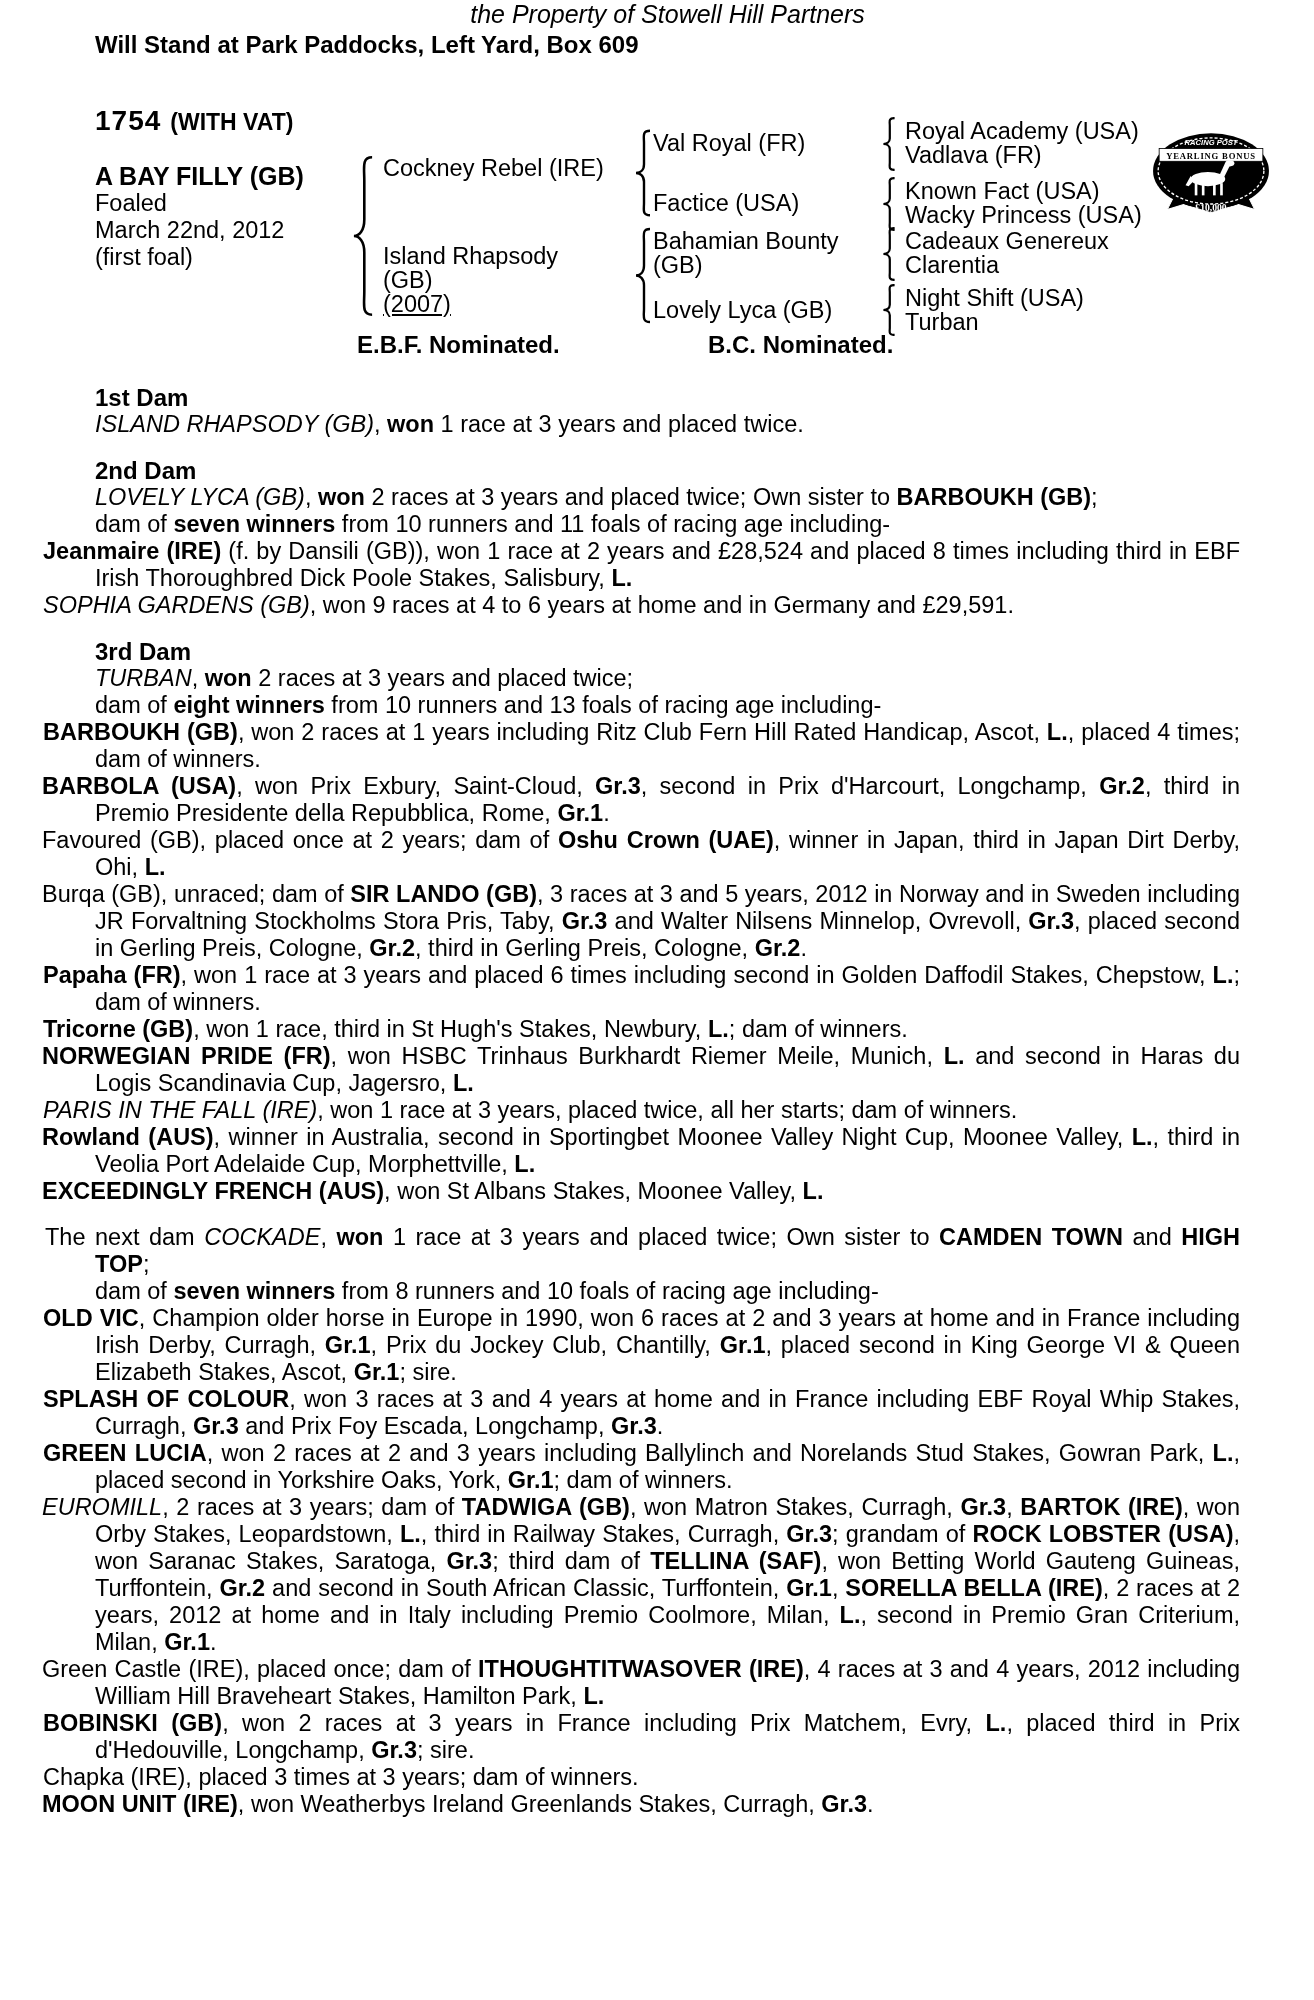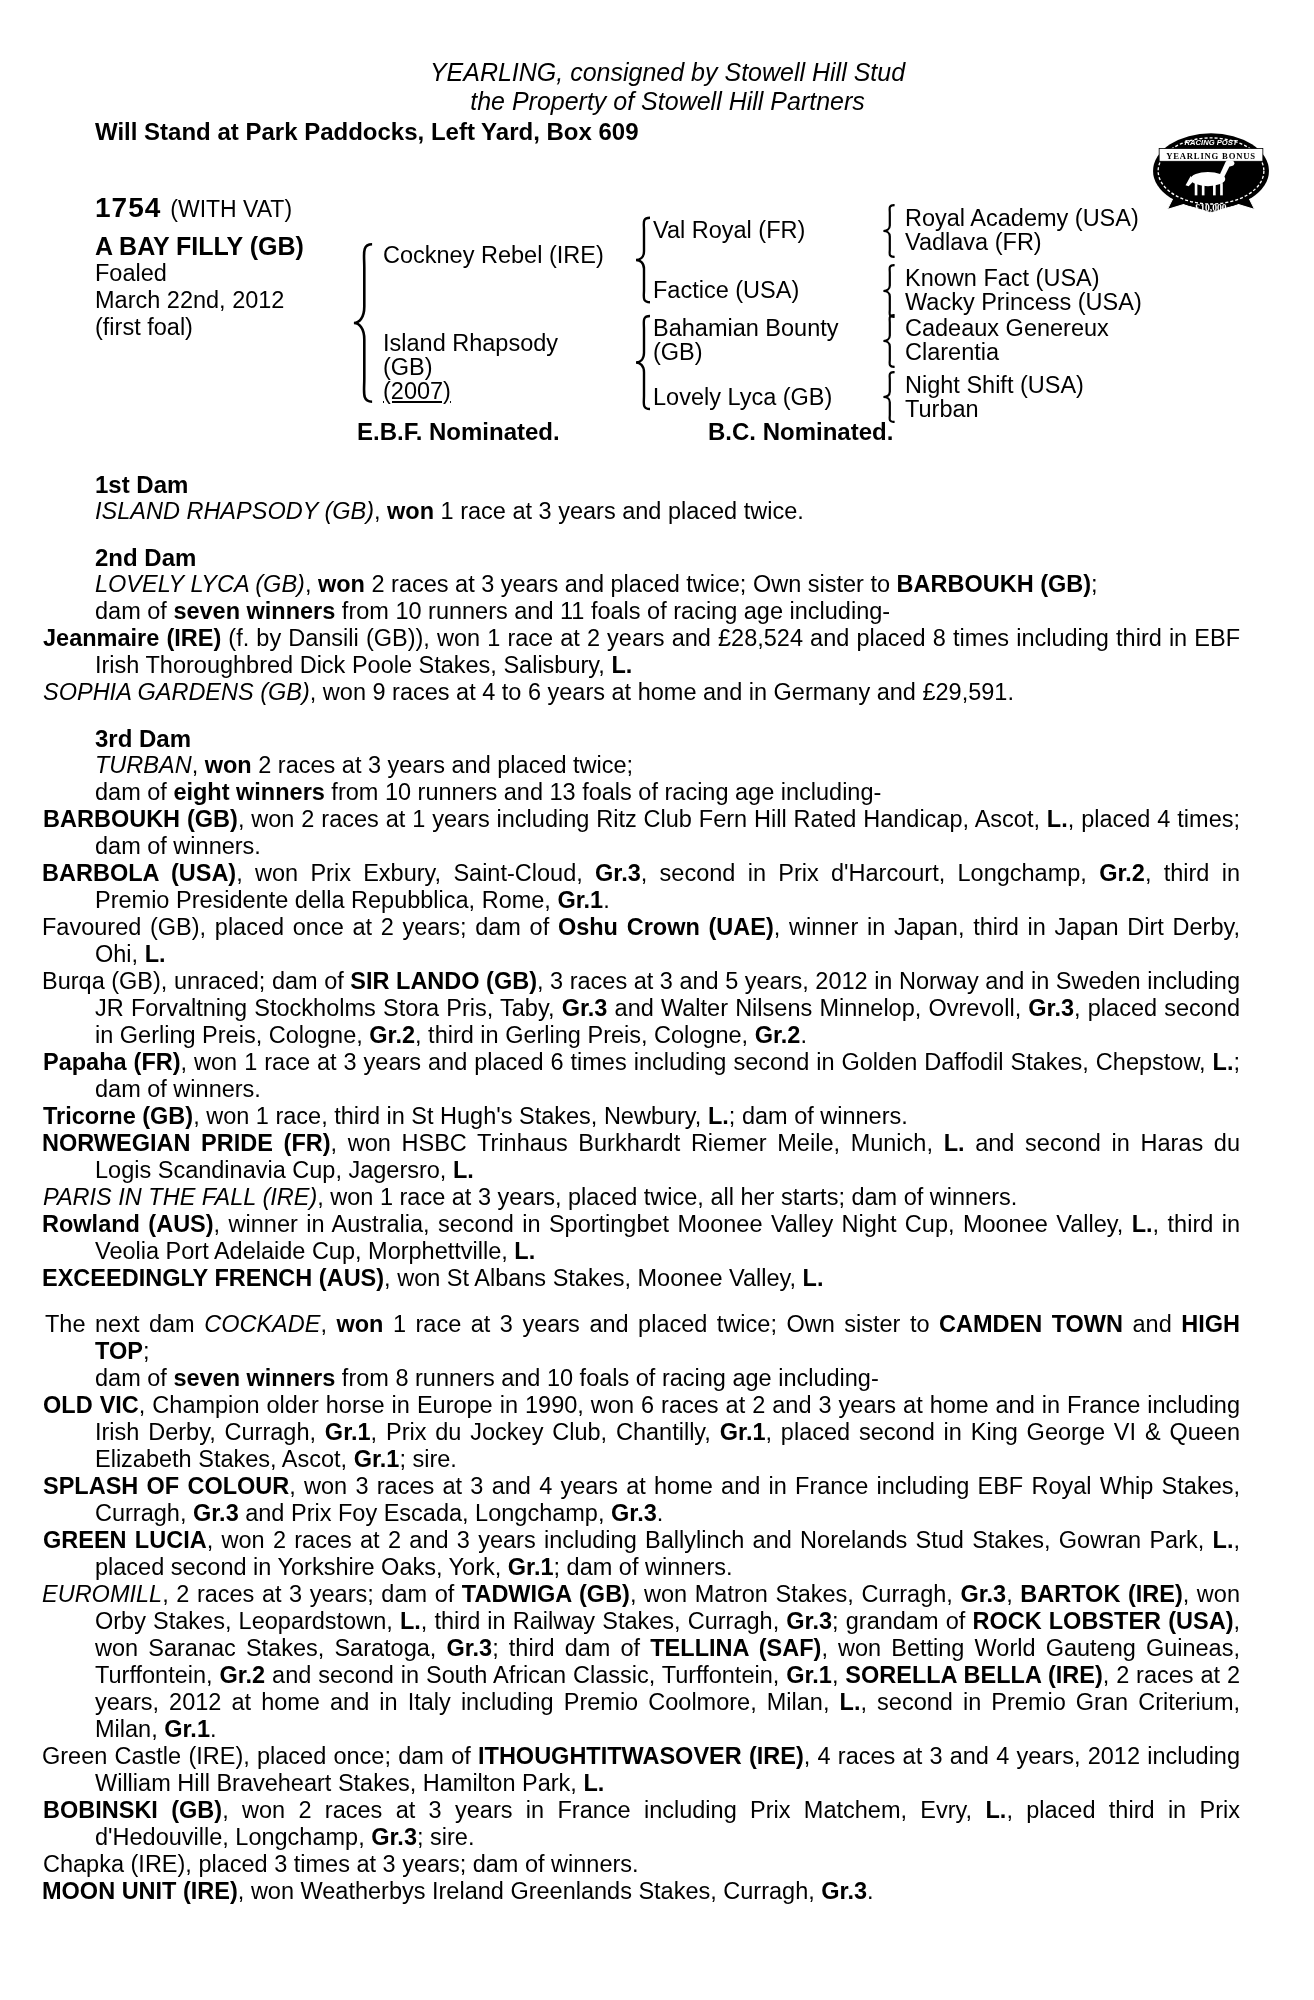--- a/index.html
+++ b/index.html
@@ -11,22 +11,22 @@
   .content{padding:0 74px 0 95px;}
   .hdr1,.hdr2{font-style:italic;font-size:25px;line-height:29px;text-align:center;}
   .hdr1{margin-top:58px;}
   .stand{font-weight:bold;font-size:24px;line-height:28px;margin-top:2px;}
   .badge{position:absolute;top:128px;left:1150px;width:122px;height:92px;}
   
   .ped{position:relative;height:302px;margin-top:14px;font-size:23.5px;}
   .ped .cell{position:absolute;line-height:24px;white-space:nowrap;}
   .lot{position:absolute;left:0;top:34px;line-height:27px;font-size:23.5px;}
   .lotnum{font-size:28px;font-weight:bold;letter-spacing:1px;}
-  .vat{font-size:23px;margin-left:9px;}
-  .lotdesc{font-weight:bold;font-size:25px;margin-top:9px;line-height:28px;}
+  .vat{font-size:23px;margin-left:9px;font-weight:bold;}
+  .lotdesc{font-weight:bold;font-size:25px;margin-top:26px;line-height:28px;}
   .brace{position:absolute;}
   .nom{position:absolute;font-weight:bold;font-size:24px;white-space:nowrap;}
   
   .body-text{font-size:23.5px;line-height:27px;text-align:justify;margin-top:9px;}
   .sec{margin-top:19px;}
   .sec:first-child{margin-top:0;}
   .sec h3{font-size:24px;font-weight:bold;margin:0;line-height:27px;text-align:left;}
   .sec p{margin:0;}
   .l0{margin:0;}
   .l0h{margin-left:50px;text-indent:-50px;}
@@ -54,21 +54,20 @@
       <rect x="51" y="54" width="2.6" height="12"></rect>
       <rect x="62" y="54" width="2.6" height="12"></rect>
       <rect x="69" y="54" width="2.6" height="12"></rect>
       <polygon points="40,47 35,56 38,57 43,52"></polygon>
     </g>
     <text x="60" y="81" text-anchor="middle" fill="#fff" font-size="9.5" font-weight="bold" font-family="Liberation Serif, serif">£10,000</text>
   </svg>
 </div>
 
 <div class="content">
-  <div class="hdr1">YEARLING, consigned by Stowell Hill Stud</div>
   <div class="hdr2">the Property of Stowell Hill Partners</div>
   <div class="stand">Will Stand at Park Paddocks, Left Yard, Box 609</div>
 
   <div class="ped">
 
     <div class="lot">
       <div>
         <span class="lotnum">1754</span><span class="vat">(WITH VAT)</span>
       </div>
       <div class="lotdesc">A BAY FILLY (GB)</div>

